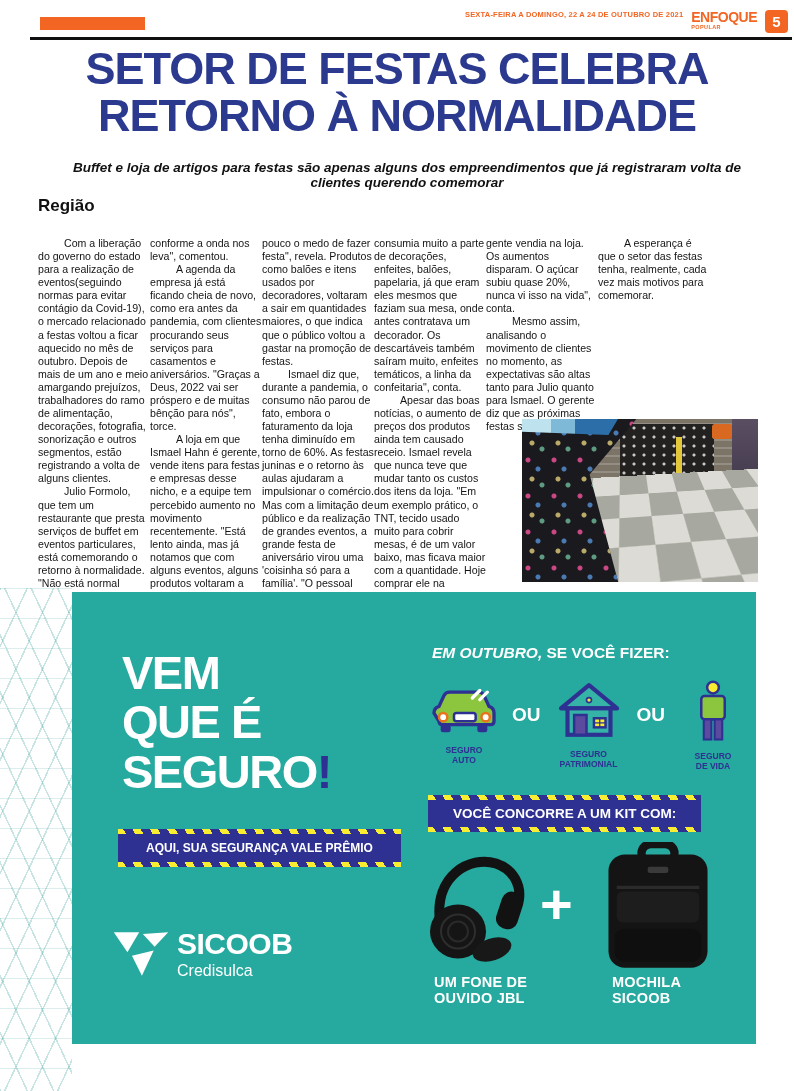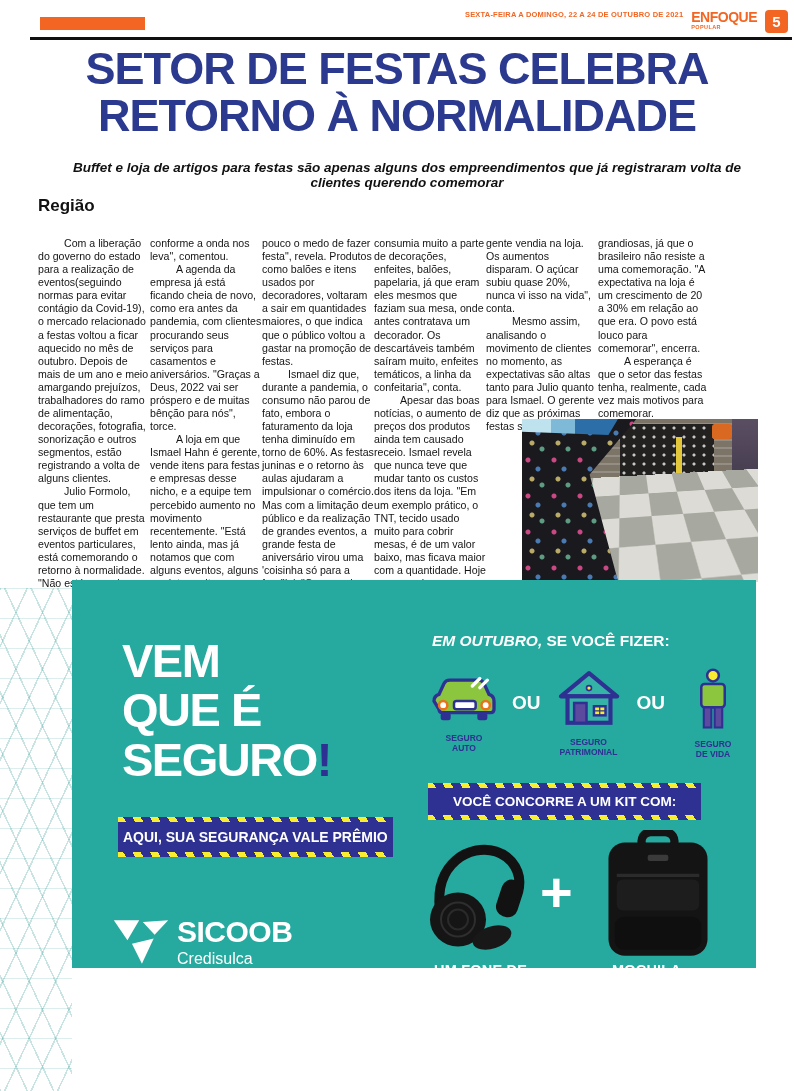--- a/index.html
+++ b/index.html
@@ -54,31 +54,31 @@
   .ph-banner{position:absolute;left:0;top:0;width:96px;height:16px;
     background:linear-gradient(90deg,#bfe3ee 0 30%,#7fb9d8 30% 55%,#2b6ea8 55% 100%);
     clip-path:polygon(0 0,100% 0,90% 100%,0 80%);}
   
   .pattern{position:absolute;left:0;top:588px;width:72px;bottom:0;background-color:#fff;
     background-image:
       repeating-linear-gradient(115deg,rgba(32,150,145,.25) 0 1.5px,transparent 1.5px 24px),
       repeating-linear-gradient(65deg,rgba(32,150,145,.25) 0 1.5px,transparent 1.5px 24px),
       repeating-linear-gradient(180deg,rgba(32,150,145,.16) 0 1.5px,transparent 1.5px 30px);}
   
-  .ad{position:absolute;left:72px;top:580px;width:684px;height:388px;background:#26A99E;overflow:hidden;}
+  .ad{position:absolute;left:72px;top:592px;width:684px;height:452px;background:#26A99E;overflow:hidden;}
   .slogan{position:absolute;left:50px;top:56px;color:#fff;font-weight:bold;font-size:47px;
     line-height:1.05;letter-spacing:-1.5px;}
   .slogan .bang{color:#2E3192;}
   .ribbon{position:relative;display:inline-block;background:#2E3192;color:#fff;font-weight:bold;
     white-space:nowrap;}
   .ribbon::before,.ribbon::after{content:"";position:absolute;left:0;right:0;height:5px;
     background:repeating-linear-gradient(60deg,#F9ED32 0 7px,#2E3192 7px 15px);}
   .ribbon::before{top:-5px;}
   .ribbon::after{bottom:-5px;}
-  .ribbon1{position:absolute;left:46px;top:242px;font-size:14px;padding:7px 5px;}
+  .ribbon1{position:absolute;left:46px;top:242px;font-size:12px;padding:7px 28px;}
   .ribbon2{position:absolute;left:356px;top:208px;font-size:13.5px;padding:6px 25px;}
   .sicoob{position:absolute;left:40px;top:338px;display:flex;align-items:flex-start;gap:7px;color:#fff;}
   .sicoob-text{display:flex;flex-direction:column;}
   .sicoob-name{font-size:30px;font-weight:bold;line-height:.95;letter-spacing:-.5px;}
   .sicoob-sub{font-size:16px;margin-top:3px;text-align:left;}
   .promo-head{position:absolute;left:360px;top:52px;color:#fff;font-size:15.5px;font-weight:bold;}
   .promo-head .em{font-style:italic;}
   .options{position:absolute;left:348px;top:88px;display:flex;align-items:flex-start;}
   .option{display:flex;flex-direction:column;align-items:center;width:88px;}
   .option-label{margin-top:9px;color:#2E3192;font-weight:bold;font-size:8.5px;line-height:1.2;text-align:center;}
@@ -130,21 +130,20 @@
     </div>
     <div class="col">
       <p>consumia muito a parte de decorações, enfeites, balões, papelaria, já que eram eles mesmos que faziam sua mesa, onde antes contratava um decorador. Os descartáveis também saíram muito, enfeites temáticos, a linha da confeitaria", conta.</p>
       <p class="ind">Apesar das boas notícias, o aumento de preços dos produtos ainda tem causado receio. Ismael revela que nunca teve que mudar tanto os custos dos itens da loja. "Em um exemplo prático, o TNT, tecido usado muito para cobrir mesas, é de um valor baixo, mas ficava maior com a quantidade. Hoje comprar ele na indústria está mais caro do que o valor que a</p>
     </div>
     <div class="col">
       <p>gente vendia na loja. Os aumentos disparam. O açúcar subiu quase 20%, nunca vi isso na vida", conta.</p>
       <p class="ind">Mesmo assim, analisando o movimento de clientes no momento, as expectativas são altas tanto para Julio quanto para Ismael. O gerente diz que as próximas festas serão</p>
     </div>
     <div class="col">
-      <p>grandiosas, já que o brasileiro não resiste a uma comemoração. "A expectativa na loja é um crescimento de 20 a 30% em relação ao que era. O povo está louco para comemorar", encerra.</p>
       <p class="ind">A esperança é que o setor das festas tenha, realmente, cada vez mais motivos para comemorar.</p>
     </div>
   </div>
 
   <div class="photo">
     <div class="ph-wall"></div>
     <div class="ph-display"></div>
     <div class="ph-orange"></div>
     <div class="ph-yellow"></div>
     <div class="ph-rack"></div>

